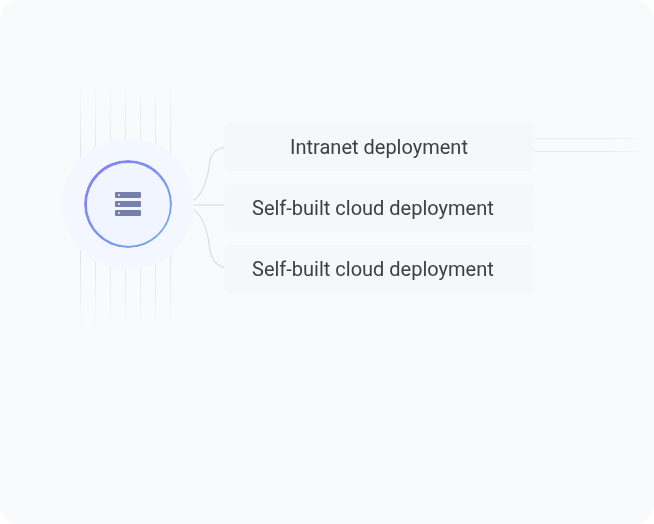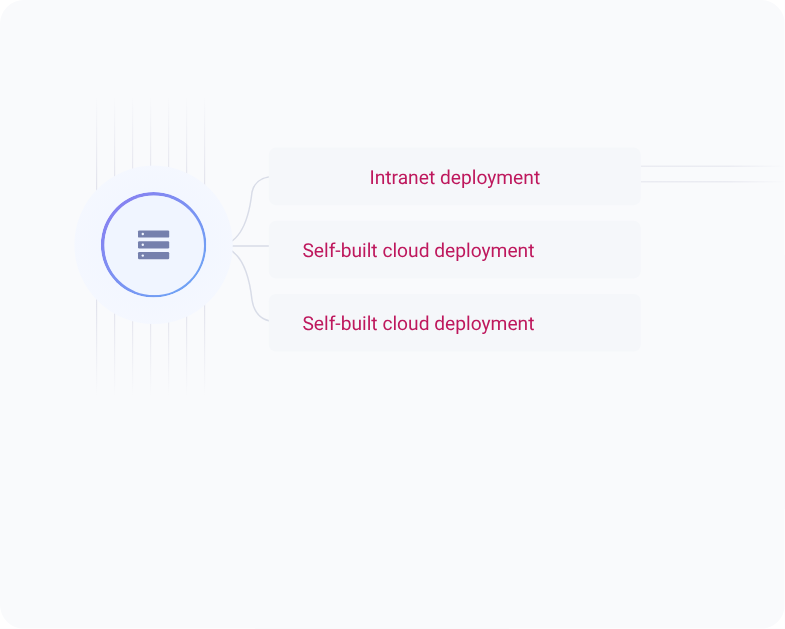--- a/index.html
+++ b/index.html
@@ -129,22 +129,22 @@
       flex-direction: column;
       gap: 13px;
     }
     .option {
       height: 48px;
       background: #f5f7fa;
       border-radius: 6px;
       display: flex;
       align-items: center;
       padding: 0 28px;
-      color: #be185d;
-      font-size: 16px;
+      color: #404040;
+      font-size: 20px;
       font-weight: 400;
     }
     .option:first-child {
       justify-content: center;
       padding: 0;
     }
   </style>
 </head>
 <body>
 

